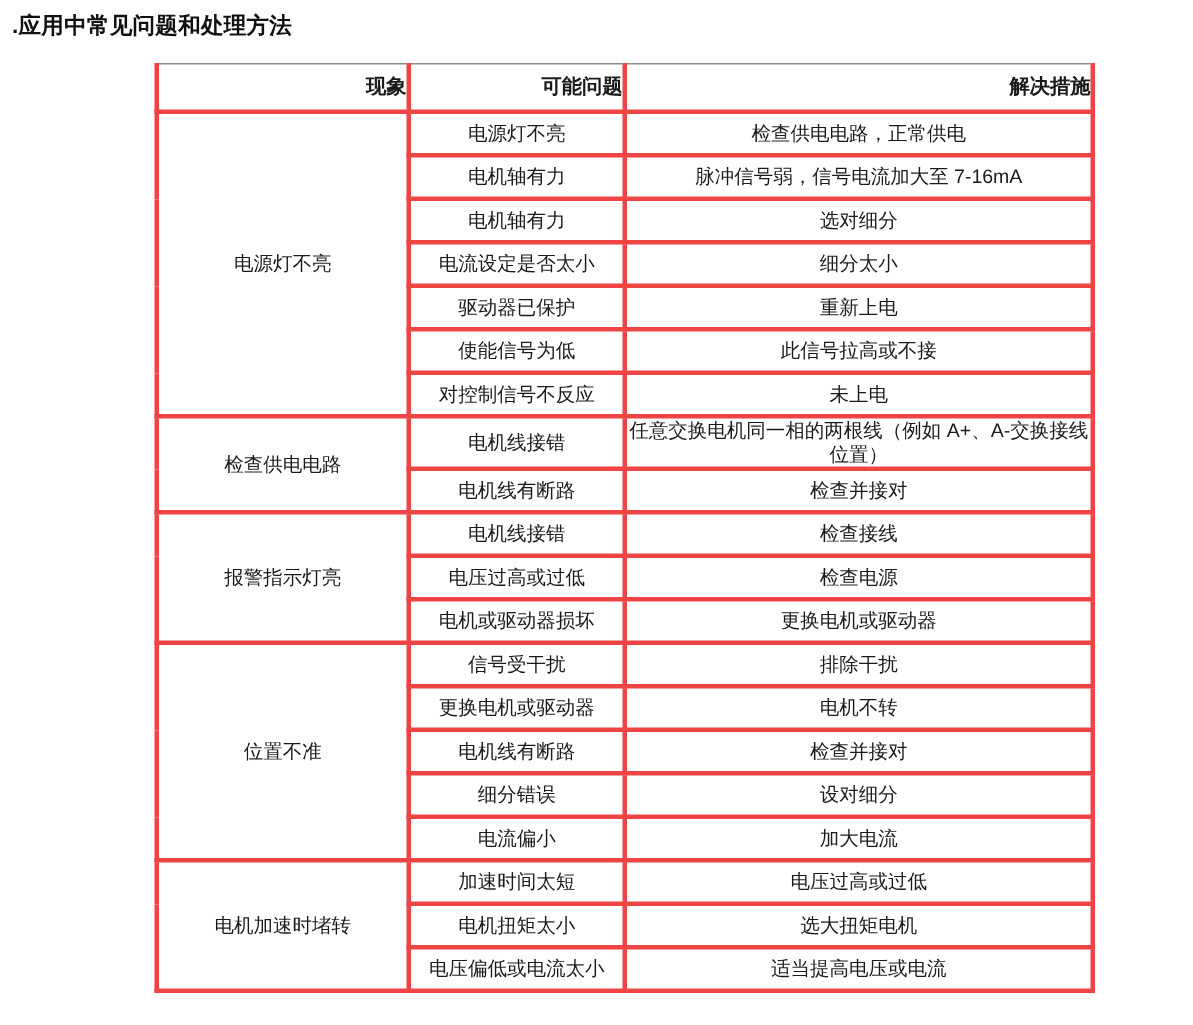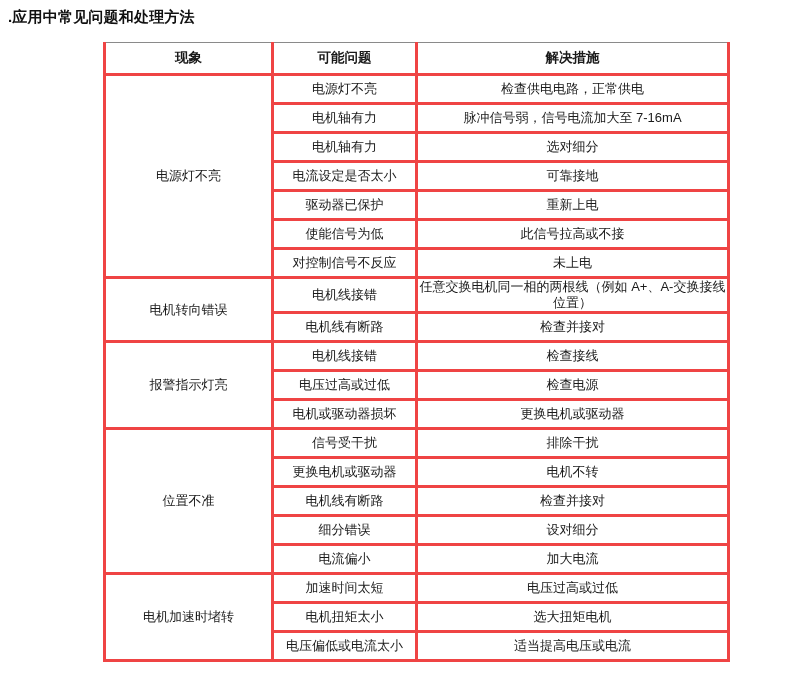--- a/index.html
+++ b/index.html
@@ -47,20 +47,21 @@
     vertical-align: middle;
     text-align: center;
     font-size: 13px;
     color: #1a1a1a;
     font-weight: normal;
   }
   table.issues th {
     font-weight: bold;
     height: 30px;
     font-size: 13.5px;
+    text-align: right;
   }
   .col-phenom { width: 168px; }
   .col-problem { width: 144px; }
   .col-solution { width: 312px; }
 
   td.phenom-cell {
     font-weight: bold;
     font-size: 13.5px;
   }
   td.data-cell {
@@ -107,36 +108,36 @@
           <tr>
             <td class="data-cell">电机轴有力</td>
             <td class="data-cell solution-cell">脉冲信号弱，信号电流加大至 7-16mA</td>
           </tr>
           <tr>
             <td class="data-cell">电机轴有力</td>
             <td class="data-cell solution-cell">选对细分</td>
           </tr>
           <tr>
             <td class="data-cell">电流设定是否太小</td>
-            <td class="data-cell solution-cell">可靠接地</td>
+            <td class="data-cell solution-cell">细分太小</td>
           </tr>
           <tr>
             <td class="data-cell">驱动器已保护</td>
             <td class="data-cell solution-cell">重新上电</td>
           </tr>
           <tr>
             <td class="data-cell">使能信号为低</td>
             <td class="data-cell solution-cell">此信号拉高或不接</td>
           </tr>
           <tr>
             <td class="data-cell">对控制信号不反应</td>
             <td class="data-cell solution-cell">未上电</td>
           </tr>
           <tr>
-            <td class="phenom-cell" rowspan="2">电机转向错误</td>
+            <td class="phenom-cell" rowspan="2">检查供电电路</td>
             <td class="data-cell">电机线接错</td>
             <td class="data-cell solution-cell">任意交换电机同一相的两根线（例如 A+、A-交换接线位置）</td>
           </tr>
           <tr>
             <td class="data-cell">电机线有断路</td>
             <td class="data-cell solution-cell">检查并接对</td>
           </tr>
           <tr>
             <td class="phenom-cell" rowspan="3">报警指示灯亮</td>
             <td class="data-cell">电机线接错</td>

